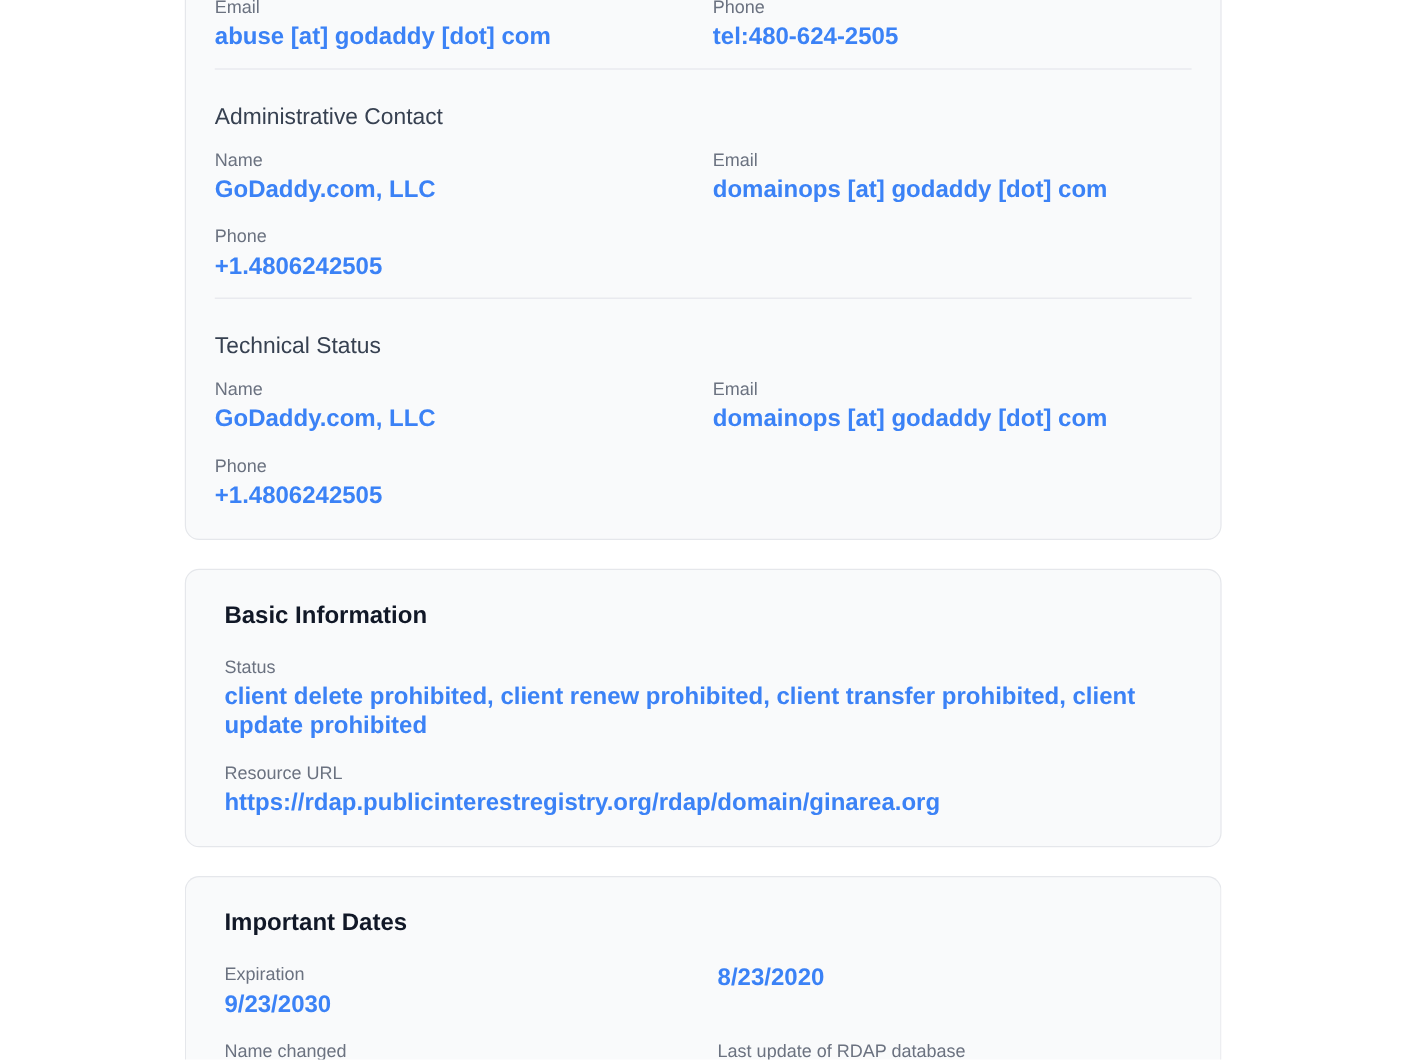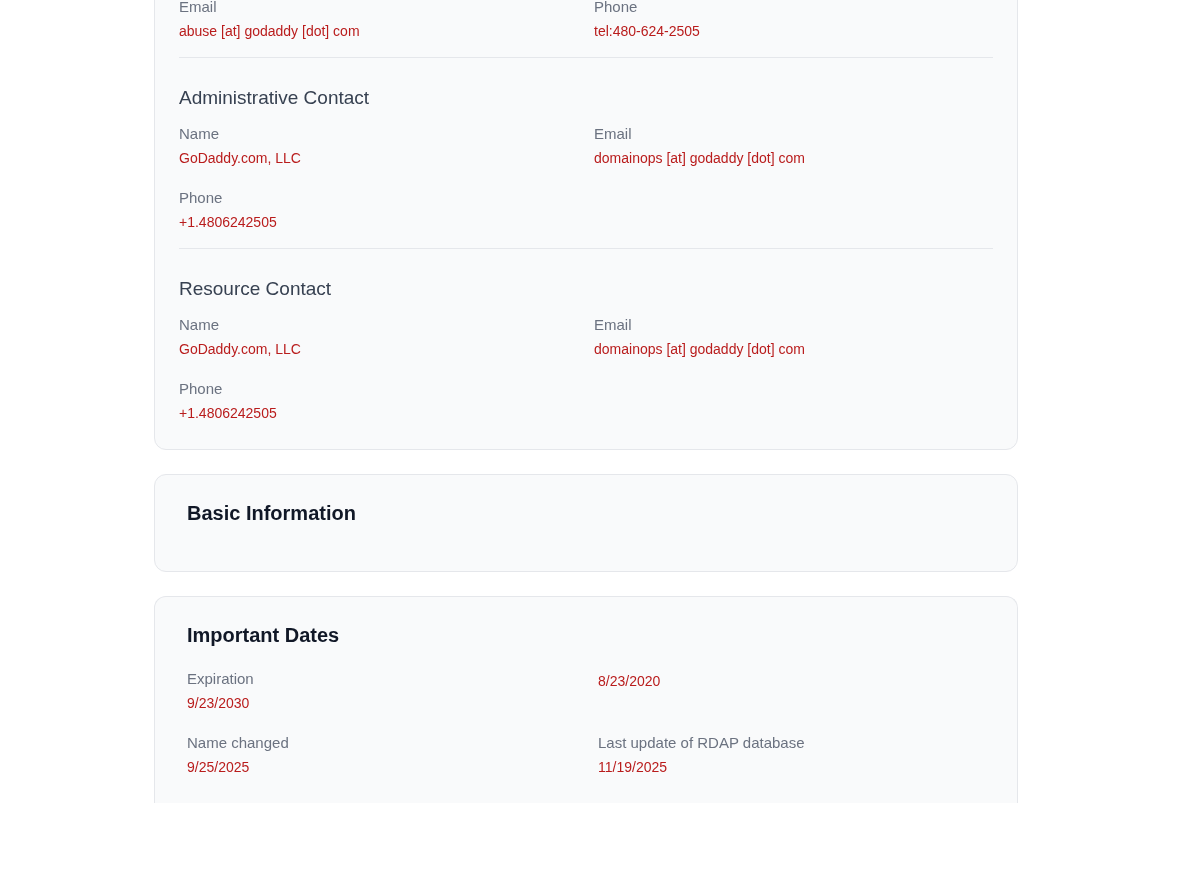--- a/index.html
+++ b/index.html
@@ -48,24 +48,24 @@
   }
   .fields-stack .field + .field { margin-top: 18px; }
 
   .field-label {
     font-size: 15px;
     line-height: 20px;
     color: #6b7280;
     margin: 0 0 2px 0;
   }
   .field-value {
-    font-size: 14px;
+    font-size: 20px;
     line-height: 24px;
-    color: #b91c1c;
-    font-weight: 400;
+    color: #3b82f6;
+    font-weight: 700;
     margin: 0;
   }
 
   .card-title {
     margin: 0 0 20px 0;
     font-size: 20px;
     line-height: 28px;
     font-weight: 700;
     color: #111827;
   }
@@ -102,41 +102,51 @@
           <p class="field-value">domainops [at] godaddy [dot] com</p>
         </div>
         <div class="field">
           <p class="field-label">Phone</p>
           <p class="field-value">+1.4806242505</p>
         </div>
       </div>
     </div>
 
     <div class="subsection last">
-      <h3 class="section-heading">Resource Contact</h3>
+      <h3 class="section-heading">Technical Status</h3>
       <div class="fields-grid">
         <div class="field">
           <p class="field-label">Name</p>
           <p class="field-value">GoDaddy.com, LLC</p>
         </div>
         <div class="field">
           <p class="field-label">Email</p>
           <p class="field-value">domainops [at] godaddy [dot] com</p>
         </div>
         <div class="field">
           <p class="field-label">Phone</p>
           <p class="field-value">+1.4806242505</p>
         </div>
       </div>
     </div>
 
   </div>
 
   <div class="card">
     <h2 class="card-title">Basic Information</h2>
+    <div class="fields-stack">
+      <div class="field">
+        <p class="field-label">Status</p>
+        <p class="field-value">client delete prohibited, client renew prohibited, client transfer prohibited, client update prohibited</p>
+      </div>
+      <div class="field">
+        <p class="field-label">Resource URL</p>
+        <p class="field-value">https://rdap.publicinterestregistry.org/rdap/domain/ginarea.org</p>
+      </div>
+    </div>
   </div>
 
   <div class="card card-dates">
     <h2 class="card-title">Important Dates</h2>
     <div class="fields-grid">
       <div class="field">
         <p class="field-label">Expiration</p>
         <p class="field-value">9/23/2030</p>
       </div>
       <div class="field">

